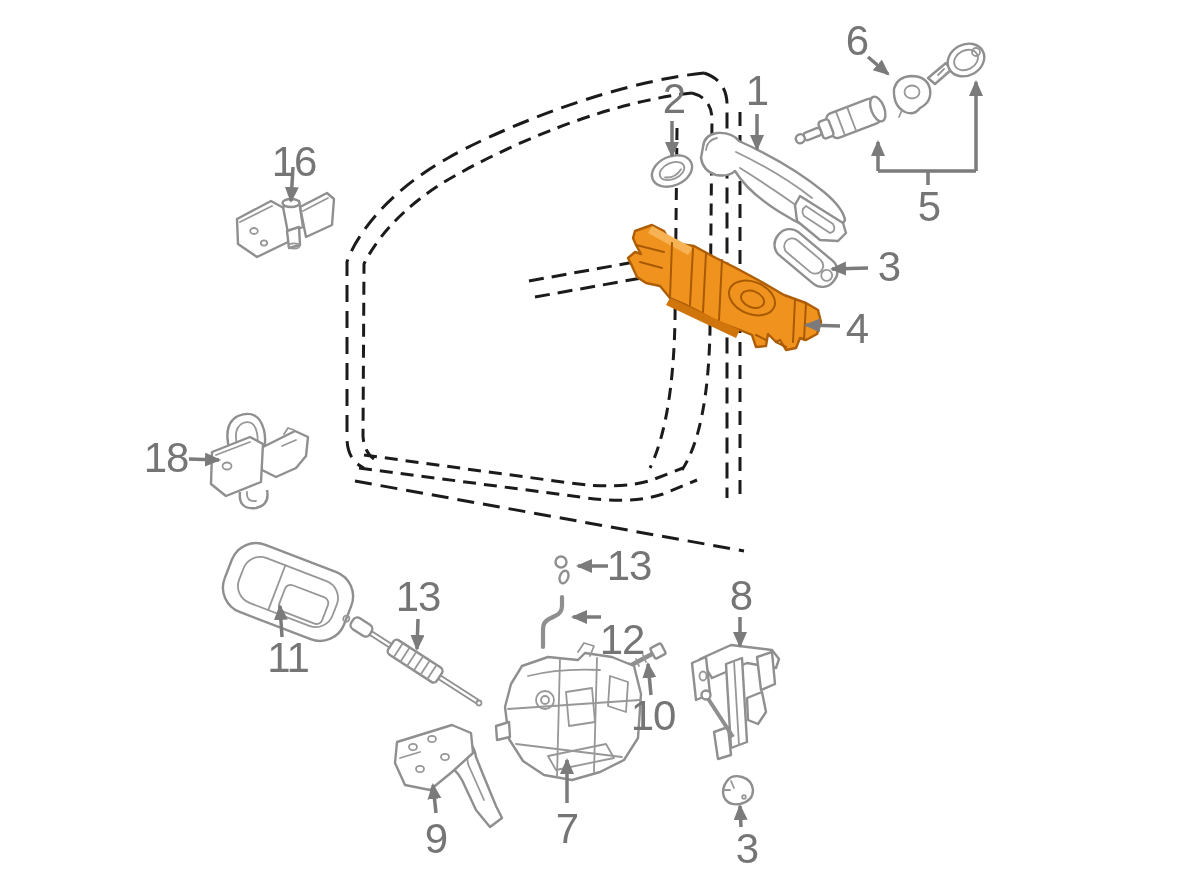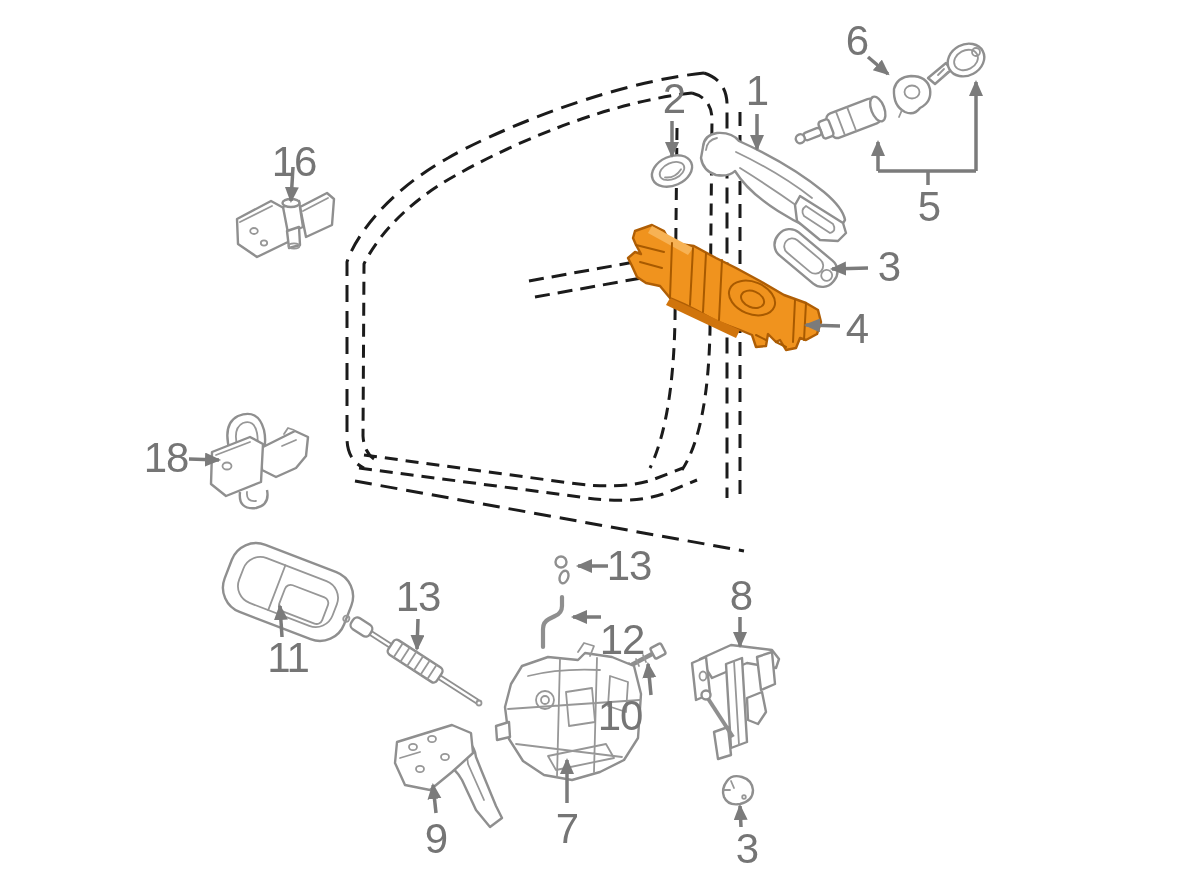--- a/index.html
+++ b/index.html
@@ -237,21 +237,21 @@
 
   <div class="plabel" style="left:757px;top:91px;">1</div>
   <div class="plabel" style="left:674px;top:99px;">2</div>
   <div class="plabel" style="left:889px;top:267px;">3</div>
   <div class="plabel" style="left:857px;top:329px;">4</div>
   <div class="plabel" style="left:929px;top:207px;">5</div>
   <div class="plabel" style="left:857px;top:41px;">6</div>
   <div class="plabel" style="left:567px;top:829px;">7</div>
   <div class="plabel" style="left:741px;top:596px;">8</div>
   <div class="plabel" style="left:436px;top:839px;">9</div>
-  <div class="plabel" style="left:620px;top:716px;">10</div>
+  <div class="plabel" style="left:653px;top:716px;">10</div>
   <div class="plabel" style="left:418px;top:597px;">13</div>
   <div class="plabel" style="left:622px;top:640px;">12</div>
   <div class="plabel" style="left:629px;top:566px;">13</div>
   <div class="plabel" style="left:288px;top:658px;">11</div>
   <div class="plabel" style="left:747px;top:849px;">3</div>
   <div class="plabel" style="left:294px;top:162px;">16</div>
   <div class="plabel" style="left:166px;top:458px;">18</div>
 </div>
 
 </body></html>

